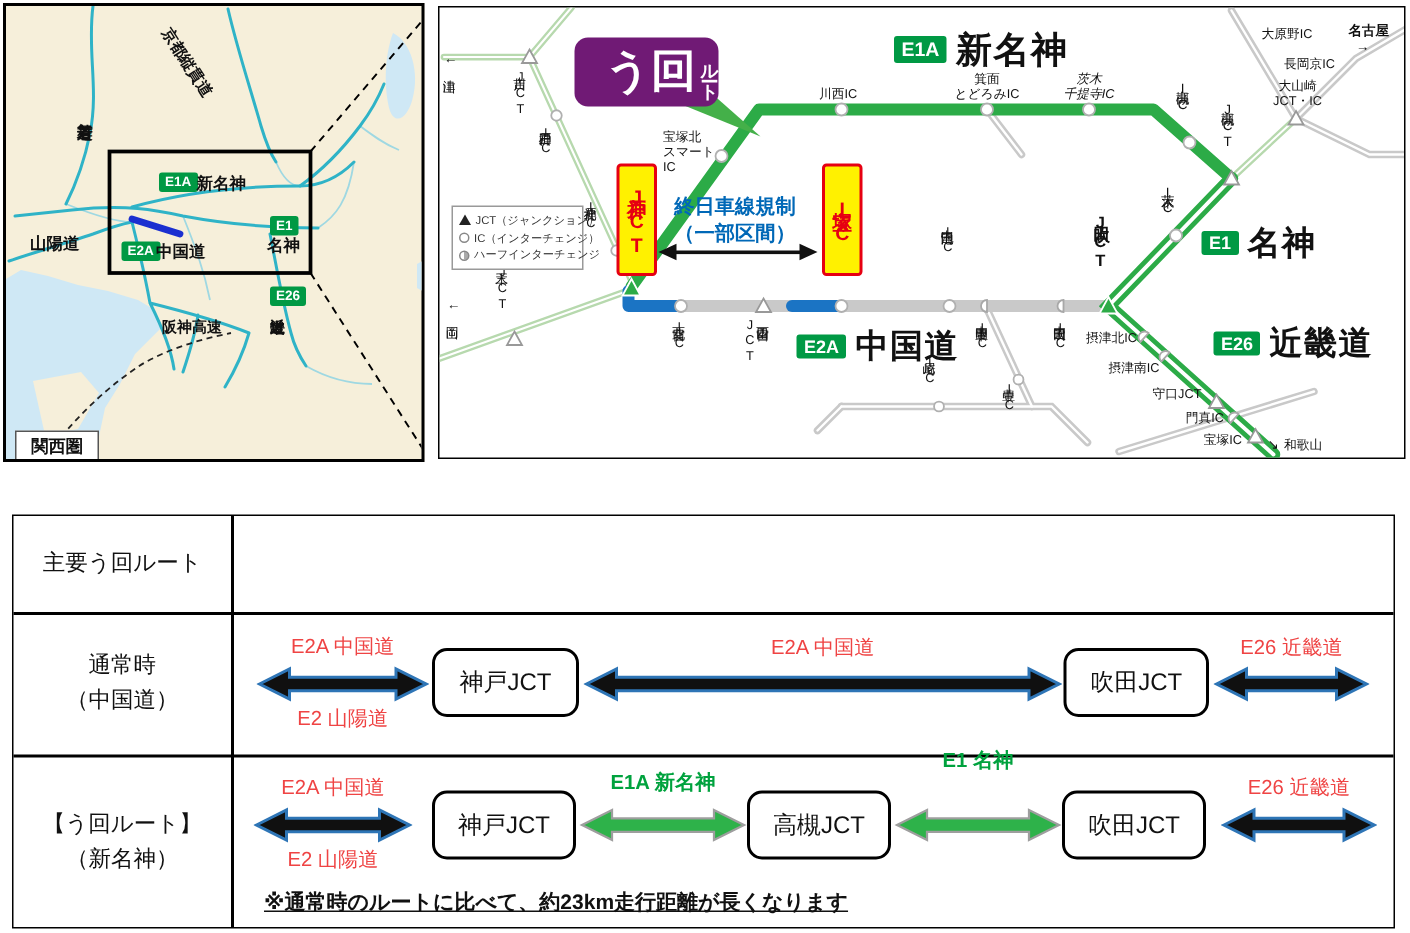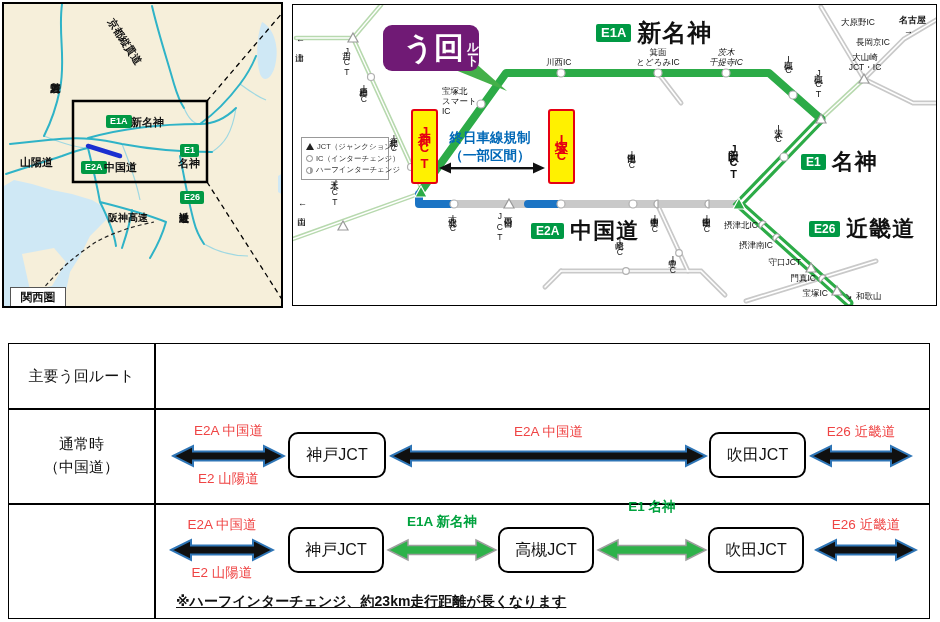--- a/index.html
+++ b/index.html
@@ -348,36 +348,40 @@
     <div class="seg-label" style="left:380px;top:79px;width:319px;">E2A 中国道</div>
     <svg class="arrow-svg" style="left:380px;top:100px;" width="319" height="24" viewBox="0 0 319 24">
       <polygon points="2,12 22,2 22,7.5 297,7.5 297,2 317,12 297,22 297,16.5 22,16.5 22,22" fill="#101010" stroke="#2e75b6" stroke-width="2"></polygon>
     </svg>
     <div class="node-box" style="left:700px;top:88px;width:97px;">吹田JCT</div>
     <div class="seg-label" style="left:800px;top:79px;width:104px;">E26 近畿道</div>
     <svg class="arrow-svg" style="left:800px;top:100px;" width="104" height="24" viewBox="0 0 104 24">
       <polygon points="2,12 22,2 22,7.5 82,7.5 82,2 102,12 82,22 82,16.5 22,16.5 22,22" fill="#101010" stroke="#2e75b6" stroke-width="2"></polygon>
     </svg>
 
+    <div class="cell-label" style="top:159px;height:117px;">
+      <div>【う回ルート】</div>
+      <div>（新名神）</div>
+    </div>
     <div class="seg-label" style="left:158px;top:172px;width:110px;">E2A 中国道</div>
     <svg class="arrow-svg" style="left:160px;top:194px;" width="106" height="24" viewBox="0 0 106 24">
       <polygon points="2,12 22,2 22,7.5 84,7.5 84,2 104,12 84,22 84,16.5 22,16.5 22,22" fill="#101010" stroke="#2e75b6" stroke-width="2"></polygon>
     </svg>
     <div class="seg-label" style="left:158px;top:220px;width:110px;">E2 山陽道</div>
     <div class="node-box" style="left:279px;top:183px;width:96px;">神戸JCT</div>
     <div class="seg-label green" style="left:377px;top:169px;width:112px;">E1A 新名神</div>
     <svg class="arrow-svg" style="left:377px;top:194px;" width="112" height="24" viewBox="0 0 112 24">
       <polygon points="2,12 22,2 22,7.5 90,7.5 90,2 110,12 90,22 90,16.5 22,16.5 22,22" fill="#2eb24a" stroke="#9e9e9e" stroke-width="1.5"></polygon>
     </svg>
     <div class="node-box" style="left:489px;top:183px;width:96px;">高槻JCT</div>
     <div class="seg-label green" style="left:587px;top:154px;width:112px;">E1 名神</div>
     <svg class="arrow-svg" style="left:587px;top:194px;" width="112" height="24" viewBox="0 0 112 24">
       <polygon points="2,12 22,2 22,7.5 90,7.5 90,2 110,12 90,22 90,16.5 22,16.5 22,22" fill="#2eb24a" stroke="#9e9e9e" stroke-width="1.5"></polygon>
     </svg>
     <div class="node-box" style="left:699px;top:183px;width:96px;">吹田JCT</div>
     <div class="seg-label" style="left:805px;top:172px;width:104px;">E26 近畿道</div>
     <svg class="arrow-svg" style="left:805px;top:194px;" width="104" height="24" viewBox="0 0 104 24">
       <polygon points="2,12 22,2 22,7.5 82,7.5 82,2 102,12 82,22 82,16.5 22,16.5 22,22" fill="#101010" stroke="#2e75b6" stroke-width="2"></polygon>
     </svg>
-    <div class="note" style="left:167px;top:249px;">※ハーフインターチェンジ、約23km走行距離が長くなります</div>
+    <div class="note" style="left:167px;top:249px;">※通常時のルートに比べて、約23km走行距離が長くなります</div>
   </div>
 
 </div>
 
 </body></html>

